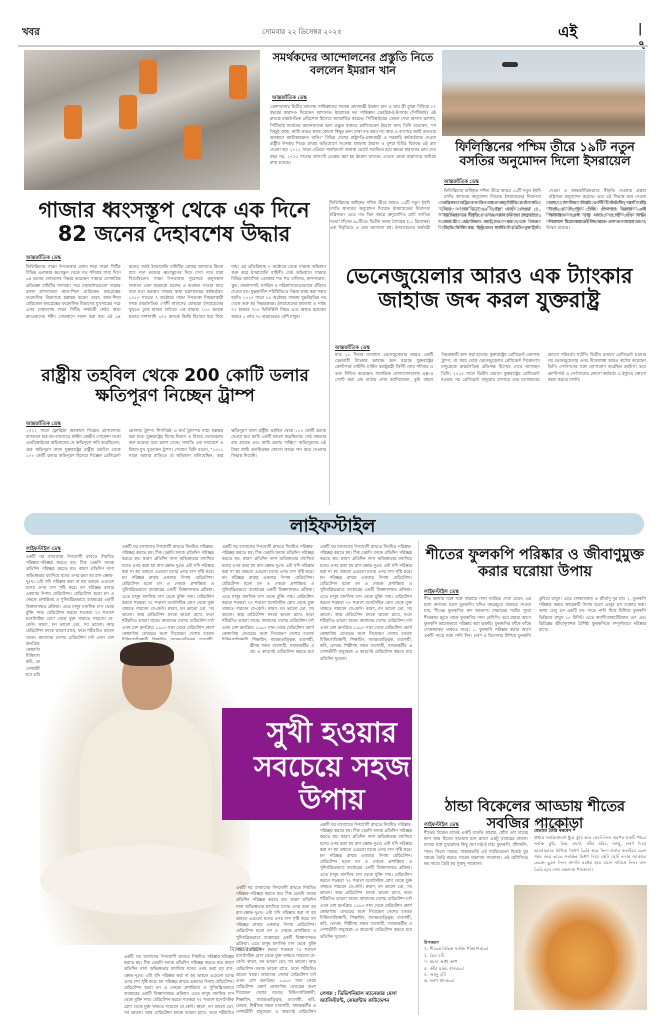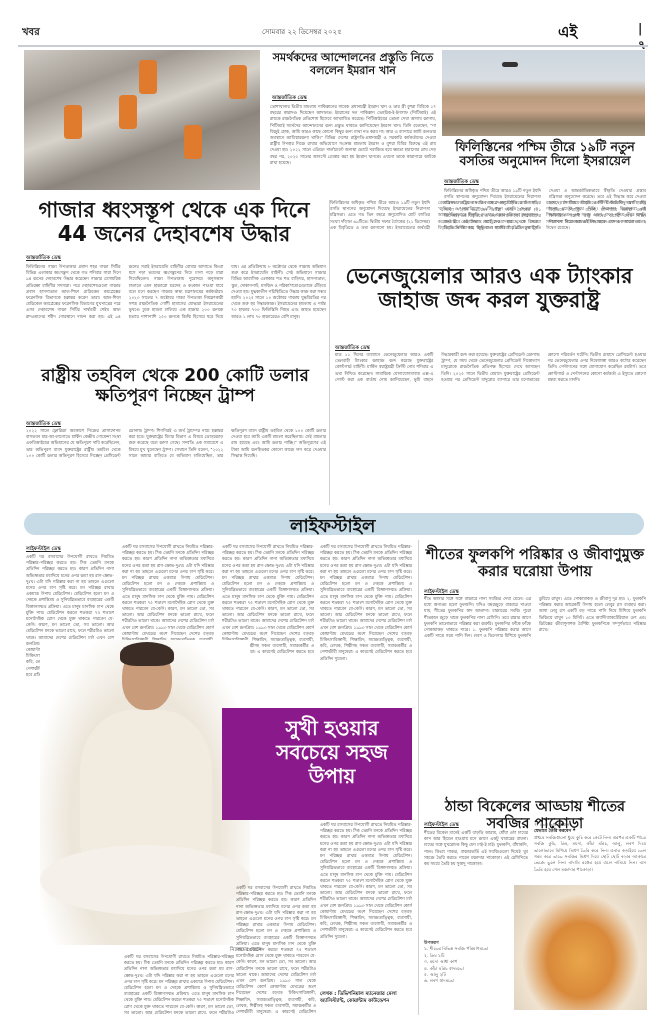--- a/index.html
+++ b/index.html
@@ -35,21 +35,21 @@
   .yoga-head { position:absolute; left: 82px; top: 8px; width: 50px; height: 62px; border-radius: 45%; background: #c89b7b; }
   .yoga-hair { position:absolute; left: 80px; top: 2px; width: 54px; height: 24px; border-radius: 50% 50% 30% 30%; background: #3b2d26; }
   .yoga-body { position:absolute; left: 40px; top: 70px; width: 132px; height: 150px; border-radius: 40% 40% 10% 10%; background: #f1ebe0; }
   .yoga-legs { position:absolute; left: 0px; top: 205px; width: 210px; height: 70px; border-radius: 50%; background: #f5f1ea; }
 
   
   .ls-band { left: 24px; top: 513px; width: 620px; height: 22px; background: #c6dbe6; border-radius: 12px; }
   .ls-band-title { left: 290px; top: 512px; font-size: 18px; font-weight: bold; color: #111; }
 
   .purple-box { left: 222px; top: 708px; width: 190px; height: 112px; background: #8a1a8b; }
-  .purple-title { left: 222px; top: 716px; width: 190px; font-size: 20px; line-height: 1.2; font-weight: bold; color: #fff; text-align: center; padding-left: 30px; }
+  .purple-title { left: 222px; top: 716px; width: 190px; font-size: 28px; line-height: 1.2; font-weight: bold; color: #fff; text-align: center; padding-left: 30px; }
 
   .rule-v { position:absolute; width:1px; background:#d0d0d0; }
 
   .sig { font-size: 5px; font-weight: bold; color: #111; line-height: 7px; }
 </style>
 </head>
 <body>
 
 <div class="abs masthead">
   <div class="abs mast-section">খবর</div>
@@ -73,21 +73,21 @@
 <div class="abs byline" style="left:272px;top:94px;">আন্তর্জাতিক ডেস্ক</div>
 <div class="abs col-text" style="left:270px;top:104px;width:166px;height:92px;">তোশাখানার দ্বিতীয় মামলায় পাকিস্তানের সাবেক প্রধানমন্ত্রী ইমরান খান ও তার স্ত্রী বুশরা বিবিকে ১৭ বছরের কারাদণ্ড দিয়েছেন আদালত। ইমরানের দল পাকিস্তান তেহরিক-ই-ইনসাফ (পিটিআই) এই রায়কে রাজনৈতিক প্রতিশোধ হিসেবে আখ্যায়িত করেছে। পিটিআইয়ের তোলা দেখা আগাম জানায়, পিটিআই সমর্থদের আন্দোলনের জন্য প্রস্তুত থাকতে জানিয়েছেন ইমরান খান। তিনি বলেছেন, "না বিজুই হোক, আমি কারও কাছে কোনো কিছুর জন্য মাথা নত করব না। আর এ ব্যাপারে আমি জনতার অবস্থানে আবিস্কারজন্য থাকি।" বিভিন্ন দেশের রাষ্ট্রপতি-প্রধানমন্ত্রী ও সরকারি কর্মকর্তাদের দেওয়া রাষ্ট্রীয় উপহার নিজে রাখার অভিযোগে সংক্রান্ত মামলায় ইমরান ও বুশরা বিবির বিরুদ্ধে এই রায় দেওয়া হয়। ২০২২ সালে এপ্রিলে পার্লামেন্টে অনাস্থা ভোটে পরাজিত হয়ে ক্ষমতা হারানোর প্রায় দেড় বছর পর, ২০২৩ সালের আগস্টে গ্রেপ্তার করা হয় ইমরান খানকে। এখনো তাকে কারাগারে আটকে রাখা হয়েছে।</div>
 
 <div class="abs photo-westbank">
   <div class="heli"></div>
 </div>
 <div class="abs headline" style="left:444px;top:140px;width:202px;font-size:12.5px;">ফিলিস্তিনের পশ্চিম তীরে ১৯টি নতুন বসতির অনুমোদন দিলো ইসরায়েল</div>
 <div class="abs byline" style="left:444px;top:178px;">আন্তর্জাতিক ডেস্ক</div>
 <div class="abs col-text" style="left:444px;top:188px;width:202px;height:44px;column-count:2;column-gap:8px;">ফিলিস্তিনের অধিকৃত পশ্চিম তীরে আরও ১৯টি নতুন ইহুদি বসতি স্থাপনের অনুমোদন দিয়েছে ইসরায়েলের নিরাপত্তা মন্ত্রিসভা। এতে গত তিন বছরে অনুমোদিত মোট বসতির সংখ্যা দাঁড়াল ৬৯টিতে। দ্বিতীয় দফার বৈঠকের (২১ ডিসেম্বর) এক বিবৃতিতে এ তথ্য জানানো হয়। ইসরায়েলের অর্থমন্ত্রী বেজালেল স্মোট্রিচের দপ্তর থেকে দেওয়া বিবৃতিতে বলা হয়, 'জুডিয়া ও সামারিয়া' ১৯টি নতুন বসতি দেওয়া ও আন্তর্জাতিকভাবে স্বীকৃতি দেওয়ার প্রস্তাব মন্ত্রিসভা অনুমোদন করেছে। তবে এই সিদ্ধান্ত কবে দেওয়া হয়েছে, সে বিষয়ে বিবৃতিতে নির্দিষ্ট করে কিছু বলা হয়নি। বিবৃতিতে স্মোট্রিচ বলেন, মাঠপর্যায়ে আমরা একটি ফিলিস্তিনি সন্ত্রাসী রাষ্ট্র গঠনের প্রচেষ্টা রুখে দিচ্ছি। নিরাপত্তা বিশ্লেষকরা এই সিদ্ধান্তকে এমন এক সময়ে এলো, যখন পশ্চিম তীরে বসতি সম্প্রসারণ নিয়ে আন্তর্জাতিক মহলে ব্যাপক সমালোচনা ও উদ্বেগ রয়েছে।</div>
 
-<div class="abs headline" style="left:24px;top:198px;width:300px;font-size:21px;">গাজার ধ্বংসস্তূপ থেকে এক দিনে 44 জনের দেহাবশেষ উদ্ধার</div>
+<div class="abs headline" style="left:24px;top:198px;width:300px;font-size:21px;">গাজার ধ্বংসস্তূপ থেকে এক দিনে 82 জনের দেহাবশেষ উদ্ধার</div>
 <div class="abs byline" style="left:26px;top:254px;">আন্তর্জাতিক ডেস্ক</div>
 <div class="abs col-text" style="left:26px;top:264px;width:300px;height:98px;column-count:3;column-gap:8px;">ফিলিস্তিনের গাজা উপত্যকার প্রধান শহর গাজা সিটির বিভিন্ন এলাকার ধ্বংসস্তূপ থেকে গত শনিবার সারা দিনে ৯৪ জনের দেহাবশেষ উদ্ধার করেছেন গাজার বেসামরিক প্রতিরক্ষা বাহিনীর সদস্যরা। পরে দেহাবশেষগুলো গাজার প্রধান হাসপাতাল আল-শিফা মেডিকেল কমপ্লেক্সের ফরেনসিক বিভাগকে হস্তান্তর করেন তারা। আল-শিফা মেডিকেল কমপ্লেক্সের ফরেনসিক বিভাগের মুখপাত্রের পরে এসব দেহাবশেষ গাজা সিটির পার্শ্ববর্তী শেইখ আল রাদওয়ানের শহীদ গোরস্থানে দাফন করা হয়। এই ৯৪ জনের সবাই ইসরায়েলি বাহিনীর বোমার আঘাতে কিংবা ধসে পড়া ভবনের ধ্বংসস্তূপের নিচে চাপা পড়ে মারা গিয়েছিলেন। গাজা উপত্যকায় পুরোদমে অনুসন্ধান চালালে এমন হাজারো মরদেহ ও কংকাল পাওয়া যাবে বলে মনে করছেন গাজার স্বাস্থ্য মন্ত্রণালয়ের কর্মকর্তারা। ২০২৩ সালের ৭ অক্টোবর গাজা উপত্যকা নিয়ন্ত্রণকারী সশস্ত্র রাজনৈতিক গোষ্ঠী হামাসের যোদ্ধারা ইসরায়েলের ভূখণ্ডে ঢুকে হামলা চালিয়ে এক হাজার ২০০ জনকে হত্যার পাশাপাশি ২৫০ জনকে জিম্মি হিসেবে ধরে নিয়ে যায়। এর প্রতিক্রিয়ায় ৮ অক্টোবর থেকে গাজায় অভিযান শুরু করে ইসরায়েলি বাহিনী। সেই অভিযানে গাজার বিভিন্ন আবাসিক এলাকার শত শত বাড়িঘর, হাসপাতাল, স্কুল, দোকানপাট, মসজিদ ও পরিকাঠামোগুলোকে গুঁড়িয়ে দেওয়া হয়। যুদ্ধকালীন পরিস্থিতিতে উদ্ধার কাজ করা সম্ভব হয়নি। ২০২৫ সালে ১০ অক্টোবর গাজায় যুদ্ধবিরতির পর থেকে শুরু হয় উদ্ধারকাজ। ইসরায়েলের হামলায় এ পর্যন্ত ৭০ হাজার ৭০০ ফিলিস্তিনি নিহত এবং আহত হয়েছেন আরও ১ লাখ ৭০ হাজারেরও বেশি মানুষ।</div>
 
 <div class="abs col-text" style="left:330px;top:200px;width:316px;height:62px;column-count:3;column-gap:8px;">ফিলিস্তিনের অধিকৃত পশ্চিম তীরে আরও ১৯টি নতুন ইহুদি বসতি স্থাপনের অনুমোদন দিয়েছে ইসরায়েলের নিরাপত্তা মন্ত্রিসভা। এতে গত তিন বছরে অনুমোদিত মোট বসতির সংখ্যা দাঁড়াল ৬৯টিতে। দ্বিতীয় দফার বৈঠকের (২১ ডিসেম্বর) এক বিবৃতিতে এ তথ্য জানানো হয়। ইসরায়েলের অর্থমন্ত্রী বেজালেল স্মোট্রিচের দপ্তর থেকে দেওয়া বিবৃতিতে বলা হয়, 'জুডিয়া ও সামারিয়া' ১৯টি নতুন বসতি দেওয়া ও আন্তর্জাতিকভাবে স্বীকৃতি দেওয়ার প্রস্তাব মন্ত্রিসভা অনুমোদন করেছে। তবে এই সিদ্ধান্ত কবে দেওয়া হয়েছে, সে বিষয়ে বিবৃতিতে নির্দিষ্ট করে কিছু বলা হয়নি। বিবৃতিতে স্মোট্রিচ বলেন, মাঠপর্যায়ে আমরা একটি ফিলিস্তিনি সন্ত্রাসী রাষ্ট্র গঠনের প্রচেষ্টা রুখে দিচ্ছি। নিরাপত্তা বিশ্লেষকরা এই সিদ্ধান্তকে এমন এক সময়ে এলো, যখন পশ্চিম তীরে বসতি সম্প্রসারণ নিয়ে আন্তর্জাতিক মহলে ব্যাপক সমালোচনা ও উদ্বেগ রয়েছে।</div>
 <div class="abs headline" style="left:332px;top:264px;width:314px;font-size:21px;">ভেনেজুয়েলার আরও এক ট্যাংকার জাহাজ জব্দ করল যুক্তরাষ্ট্র</div>
 <div class="abs byline" style="left:335px;top:344px;">আন্তর্জাতিক ডেস্ক</div>
 <div class="abs col-text" style="left:335px;top:352px;width:311px;height:150px;column-count:3;column-gap:8px;">মাত্র ১১ দিনের ব্যবধানে ভেনেজুয়েলার আরও একটি তেলবাহী ট্যাংকার জাহাজ জব্দ করেছে যুক্তরাষ্ট্রের কোস্টগার্ড বাহিনী। মার্কিন স্বরাষ্ট্রমন্ত্রী ক্রিস্টি নোম শনিবার এ তথ্য নিশ্চিত করেছেন। সামাজিক যোগাযোগমাধ্যম এক্স-এ পোস্ট করা এক বার্তায় নোম জানিয়েছেন, ভূমি বাহনে উদ্ধারকারী জব্দ করা হয়েছে। যুক্তরাষ্ট্রের প্রেসিডেন্ট ডোনাল্ড ট্রাম্প, যে সময় থেকে ভেনেজুয়েলার প্রেসিডেন্ট নিকোলাস মাদুরোকে রাজনৈতিক প্রতিপক্ষ হিসেবে দেখে আসছেন তিনি। ২০২৫ সালে দ্বিতীয় মেয়াদে যুক্তরাষ্ট্রের প্রেসিডেন্ট হওয়ার পর প্রেসিডেন্ট মাদুরোর ব্যাপারে তার মনোভাবের কোনো পরিবর্তন ঘটেনি। দ্বিতীয় মেয়াদে প্রেসিডেন্ট হওয়ার পর ভেনেজুয়েলার ওপর নিষেধাজ্ঞা আরও কঠোর করেছেন তিনি। পেন্টাগনের সঙ্গে যোগাযোগ করেছিল রয়টার্স। তবে কোস্টগার্ড ও পেন্টাগনের কোনো কর্মকর্তা এ ইস্যুতে কোনো মন্তব্য করতে চাননি।</div>
 
 <div class="abs headline" style="left:24px;top:366px;width:302px;font-size:17px;">রাষ্ট্রীয় তহবিল থেকে 200 কোটি ডলার ক্ষতিপূরণ নিচ্ছেন ট্রাম্প</div>
 <div class="abs byline" style="left:26px;top:420px;">আন্তর্জাতিক ডেস্ক</div>

